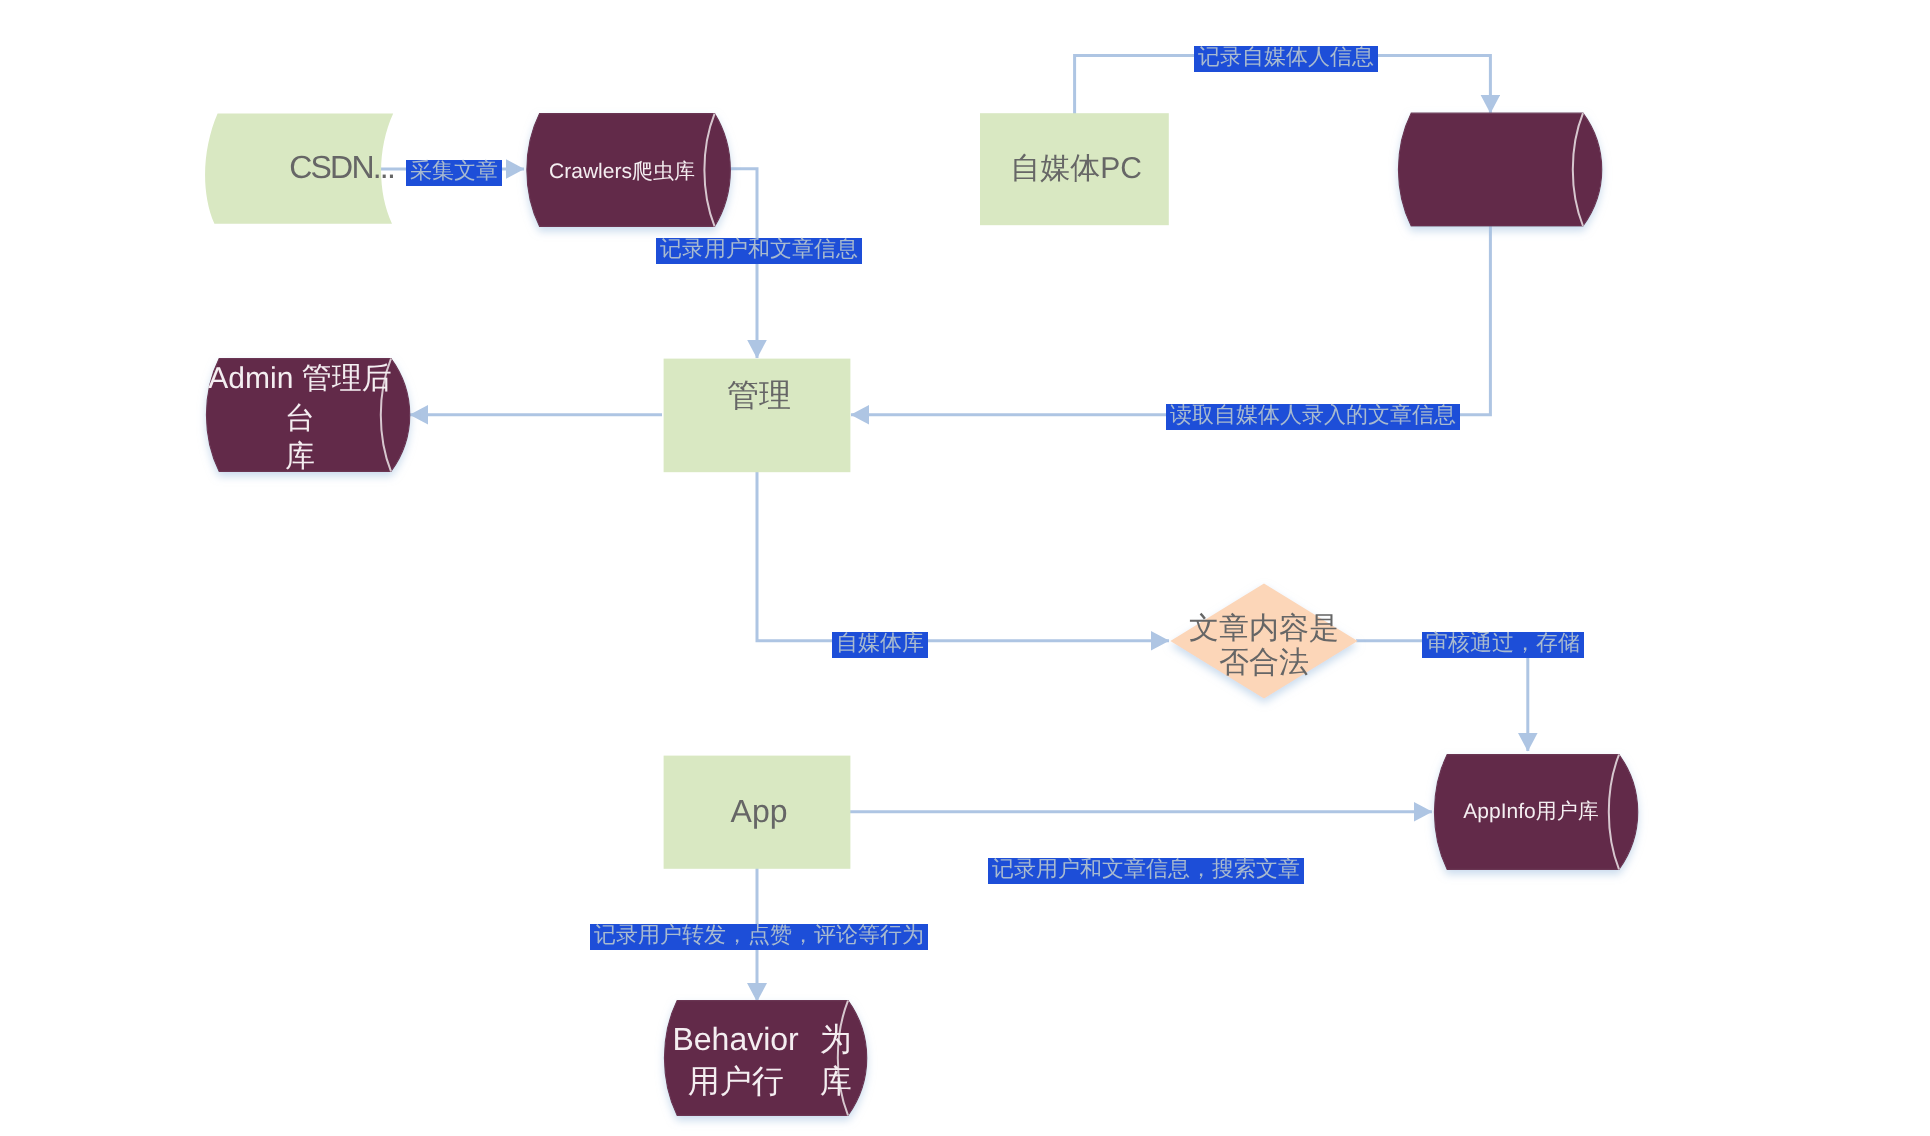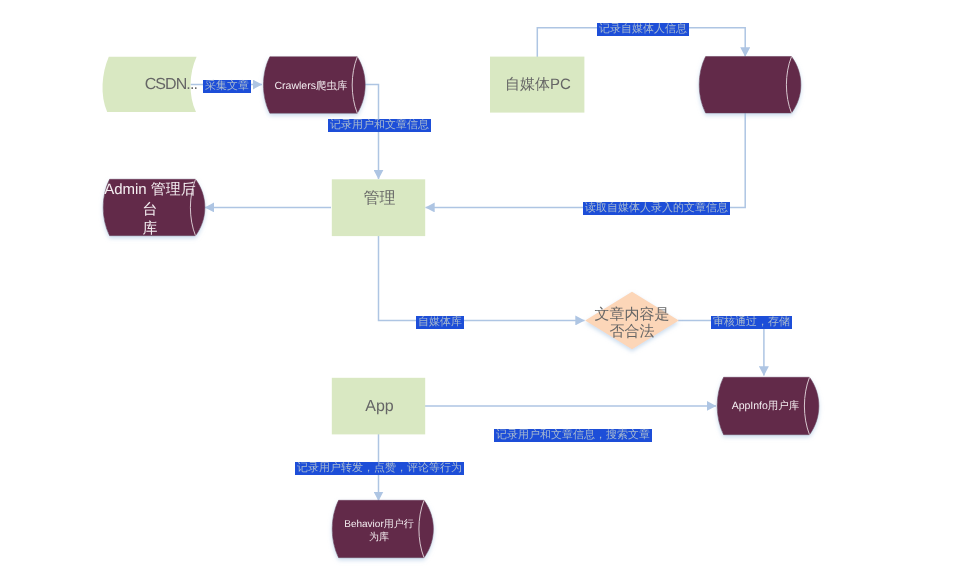--- a/index.html
+++ b/index.html
@@ -101,21 +101,21 @@
 <div class="nodelabel nl-dark" style="left:572px;top:295px;width:120px;height:57px;font-size:15px;flex-direction:column;line-height:1.12;">
   <span>文章内容是</span>
   <span>否合法</span>
 </div>
 <div class="nodelabel nl-dark" style="left:333px;top:379px;width:93px;height:56px;font-size:16px;">
   <span>App</span>
 </div>
 <div class="nodelabel nl-light" style="left:715px;top:378px;width:101px;height:58px;font-size:10.5px;">
   <span>AppInfo用户库</span>
 </div>
-<div class="nodelabel nl-light" style="left:329px;top:502px;width:100px;height:58px;font-size:10px;flex-direction:column;line-height:1.32;">
+<div class="nodelabel nl-light" style="left:329px;top:502px;width:100px;height:58px;font-size:16px;flex-direction:row;line-height:1.32;">
   <span>Behavior用户行</span>
   <span>为库</span>
 </div>
 
 <div class="edgelabel" style="left:203px;top:80px;font-size:11px;">采集文章</div>
 <div class="edgelabel" style="left:328px;top:119px;font-size:11px;">记录用户和文章信息</div>
 <div class="edgelabel" style="left:597px;top:23px;font-size:11px;">记录自媒体人信息</div>
 <div class="edgelabel" style="left:560px;top:202px;font-size:11px;margin-left:23px;">读取自媒体人录入的文章信息</div>
 <div class="edgelabel" style="left:416px;top:316px;font-size:11px;">自媒体库</div>
 <div class="edgelabel" style="left:711px;top:316px;font-size:11px;">审核通过，存储</div>

